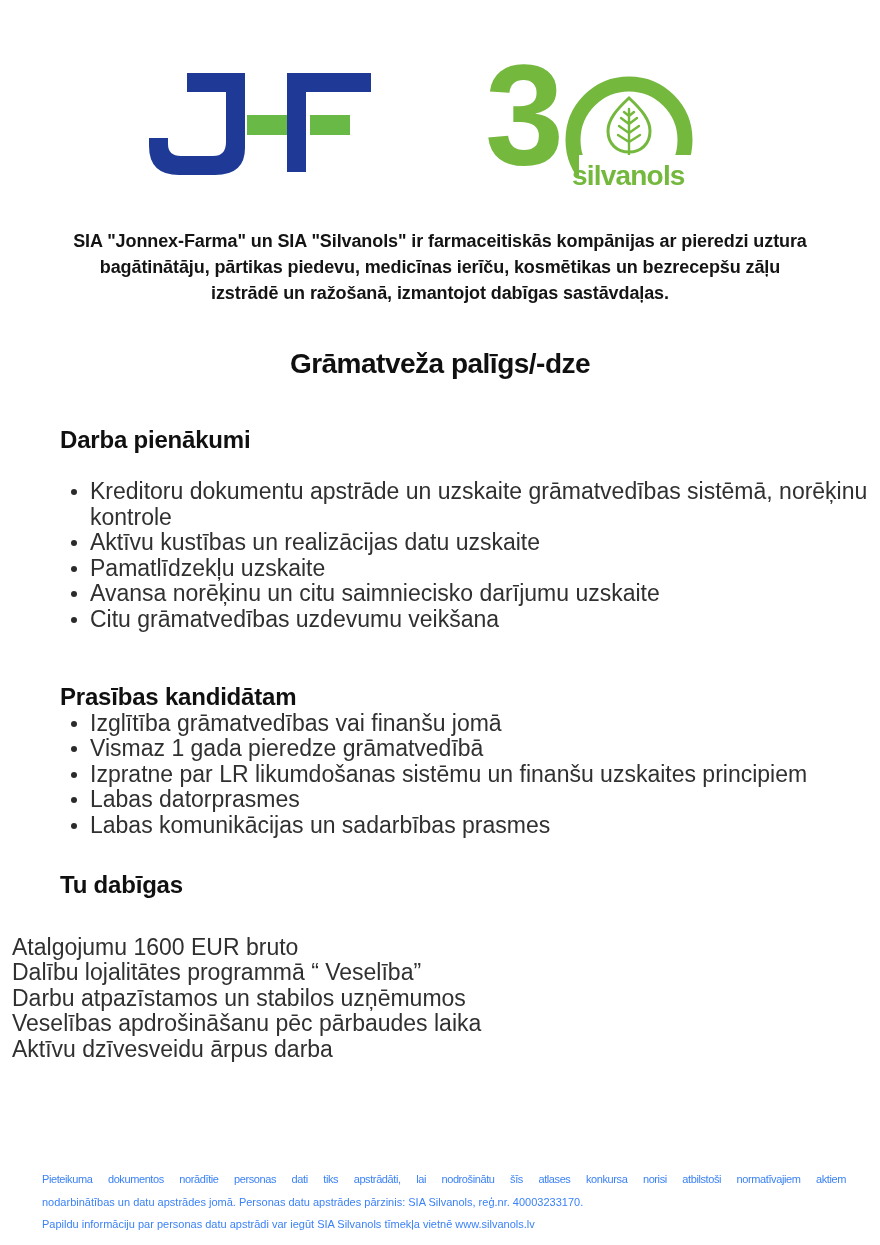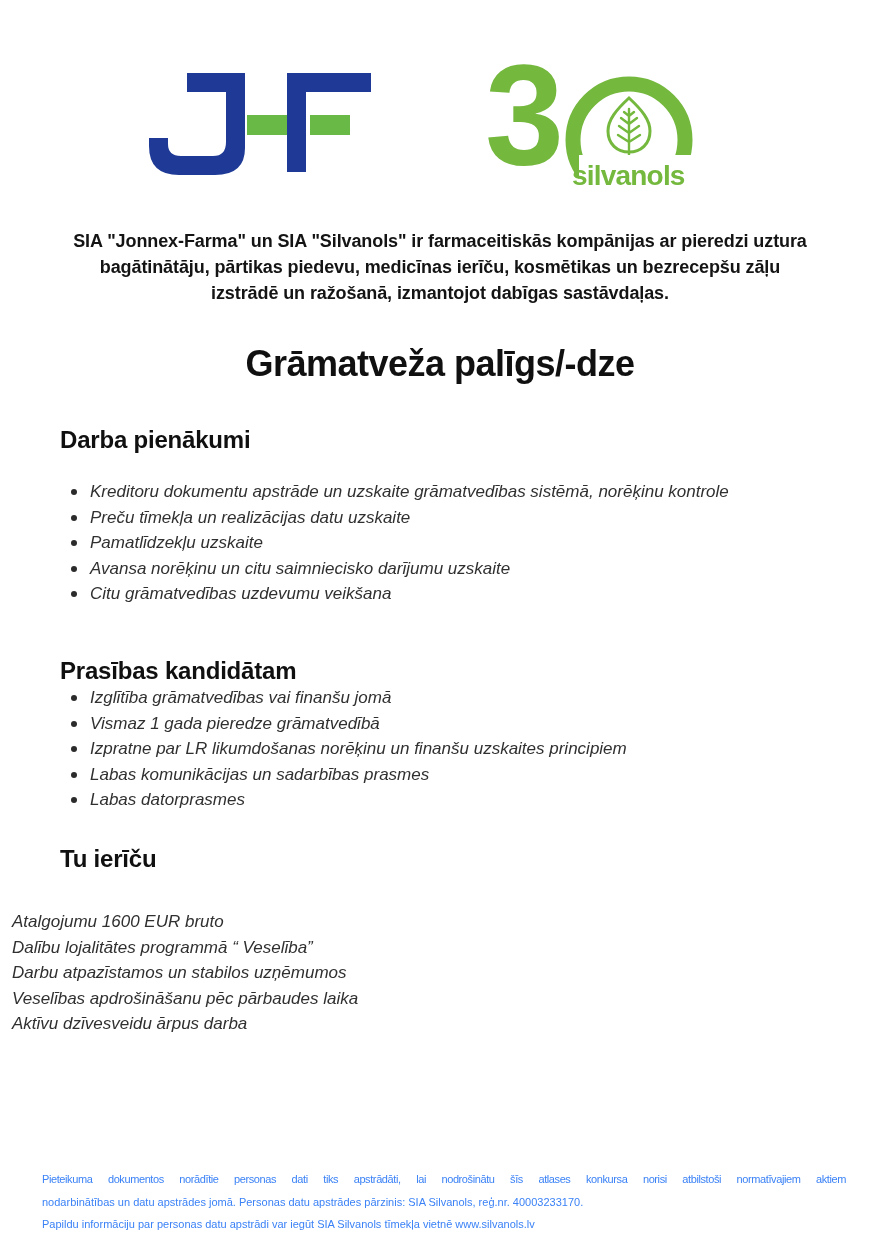--- a/index.html
+++ b/index.html
@@ -20,37 +20,37 @@
   
   .intro {
     margin:28px auto 0; width:860px;
     font-size:18px; font-weight:bold; line-height:26px;
     text-align:center; color:#141414; white-space:pre-line;
     letter-spacing:-0.1px;
   }
   
   .title {
     margin-top:36px; text-align:center;
-    font-size:36px; line-height:44px; font-weight:bold;
+    font-size:28px; line-height:44px; font-weight:bold;
     color:#101010; letter-spacing:-0.5px;
   }
   
   section h2 {
     margin-left:60px; font-size:24px; line-height:28px;
     font-weight:bold; color:#101010; letter-spacing:-0.2px;
   }
   .sec-1 h2 { margin-top:40px; }
   .sec-2 h2 { margin-top:50px; }
   .sec-3 h2 { margin-top:32px; }
   section ul { list-style:none; padding-left:90px; }
   .sec-1 ul { margin-top:25px; }
   .sec-2 ul { }
   .sec-3 ul { margin-top:36px;padding-left:12px; }
   section li {
-    position:relative; font-size:17px; line-height:25.6px; color:#303030;font-style:italic;
+    position:relative; font-size:23px; line-height:25.6px; color:#303030;
   }
   section li::before {
     content:""; position:absolute; left:-19px; top:10px;
     width:6px; height:6px; border-radius:50%; background:#2b2b2b;
   }
   
   .footer {
     position:absolute; left:42px; right:34px; top:1168px;
     font-size:11px; line-height:22.5px; color:#3b82f6;
   }
@@ -94,40 +94,40 @@
   <p class="intro">SIA "Jonnex-Farma" un SIA "Silvanols" ir farmaceitiskās kompānijas ar pieredzi uztura
 bagātinātāju, pārtikas piedevu, medicīnas ierīču, kosmētikas un bezrecepšu zāļu
 izstrādē un ražošanā, izmantojot dabīgas sastāvdaļas.</p>
 
   <h1 class="title">Grāmatveža palīgs/-dze</h1>
 
   <section class="sec-1">
     <h2>Darba pienākumi</h2>
     <ul>
       <li>Kreditoru dokumentu apstrāde un uzskaite grāmatvedības sistēmā, norēķinu kontrole</li>
-      <li>Preču tīmekļa un realizācijas datu uzskaite</li>
+      <li>Aktīvu kustības un realizācijas datu uzskaite</li>
       <li>Pamatlīdzekļu uzskaite</li>
       <li>Avansa norēķinu un citu saimniecisko darījumu uzskaite</li>
       <li>Citu grāmatvedības uzdevumu veikšana</li>
     </ul>
   </section>
 
   <section class="sec-2">
     <h2>Prasības kandidātam</h2>
     <ul>
       <li>Izglītība grāmatvedības vai finanšu jomā</li>
       <li>Vismaz 1 gada pieredze grāmatvedībā</li>
-      <li>Izpratne par LR likumdošanas norēķinu un finanšu uzskaites principiem</li>
+      <li>Izpratne par LR likumdošanas sistēmu un finanšu uzskaites principiem</li>
+      <li>Labas datorprasmes</li>
       <li>Labas komunikācijas un sadarbības prasmes</li>
-      <li>Labas datorprasmes</li>
     </ul>
   </section>
 
   <section class="sec-3">
-    <h2>Tu ierīču</h2>
+    <h2>Tu dabīgas</h2>
     <ul>
       <li>Atalgojumu 1600 EUR bruto</li>
       <li>Dalību lojalitātes programmā “ Veselība”</li>
       <li>Darbu atpazīstamos un stabilos uzņēmumos</li>
       <li>Veselības apdrošināšanu pēc pārbaudes laika</li>
       <li>Aktīvu dzīvesveidu ārpus darba</li>
     </ul>
   </section>
 
   <footer class="footer">

